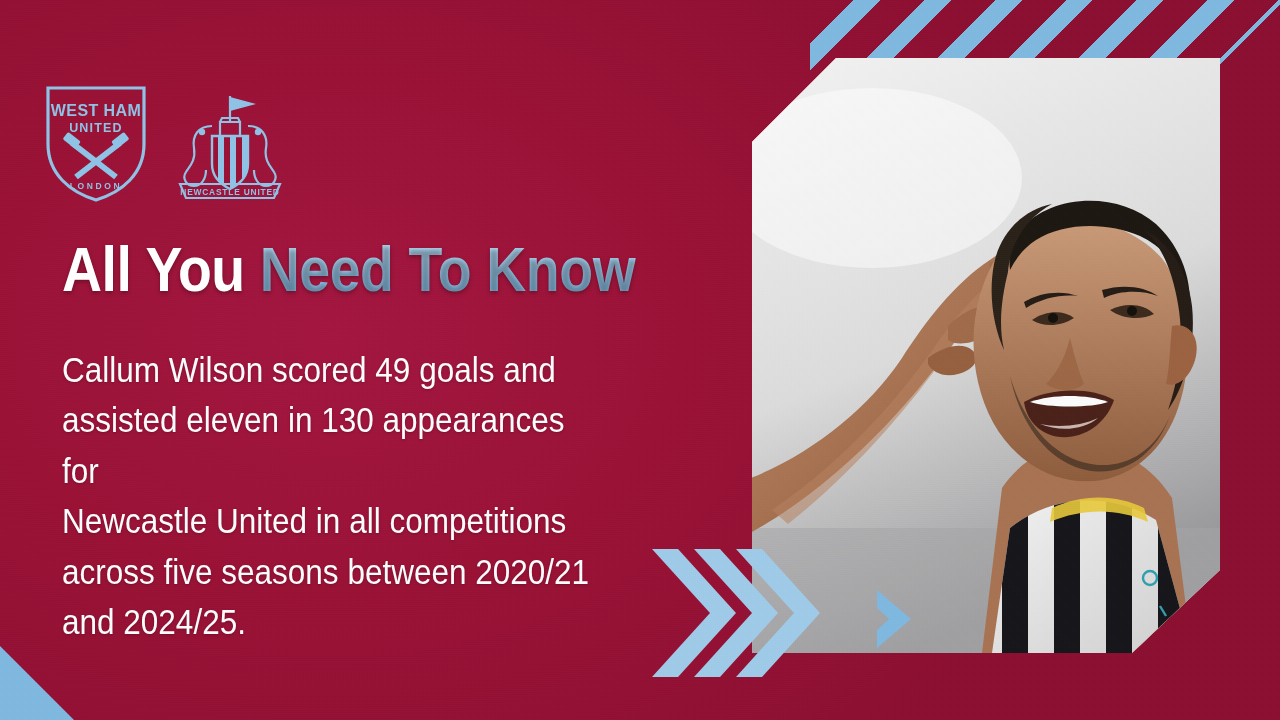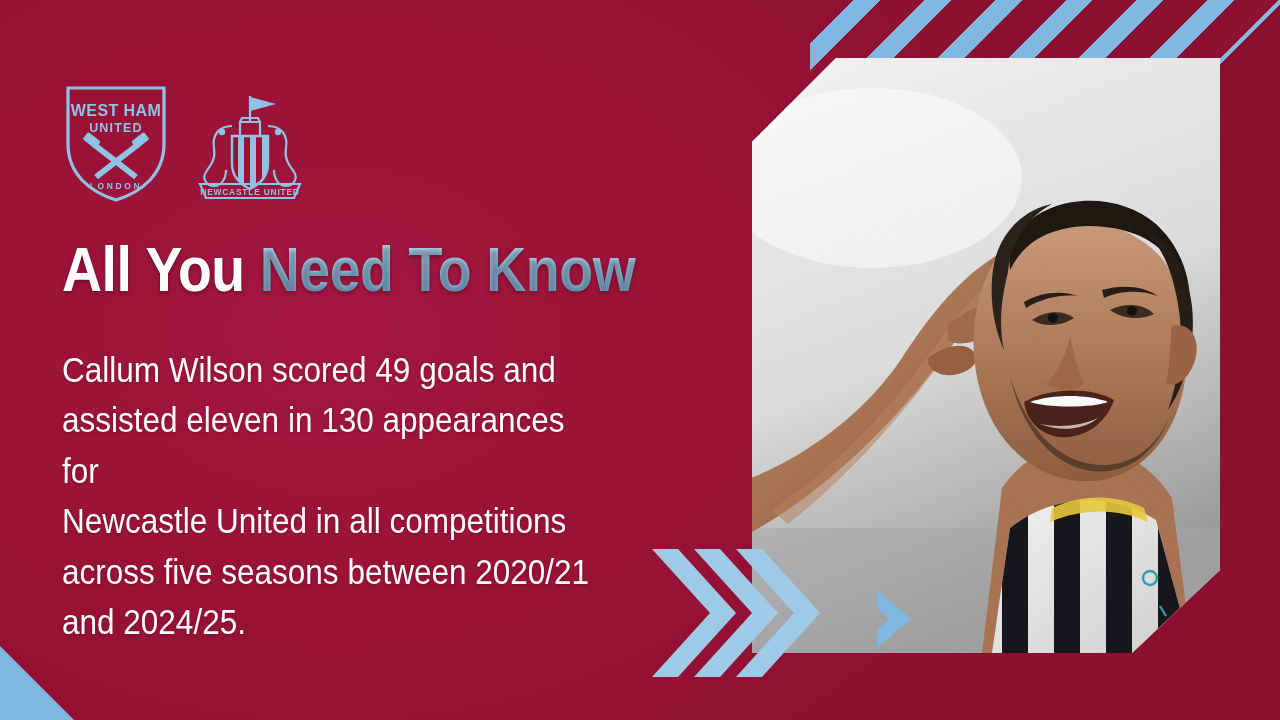--- a/index.html
+++ b/index.html
@@ -30,21 +30,21 @@
     -webkit-mask-image:linear-gradient(-45deg, transparent 0 46%, #000 46% 100%);
             mask-image:linear-gradient(-45deg, transparent 0 46%, #000 46% 100%);
   }
   
   .corner-tri{
     position:absolute;left:0;bottom:0;width:74px;height:74px;
     background:var(--blue);
     clip-path:polygon(0 0,0 100%,100% 100%);
   }
   
-  .crests{position:absolute;left:64px;top:82px;display:flex;align-items:flex-end;gap:24px;}
+  .crests{position:absolute;left:44px;top:82px;display:flex;align-items:flex-end;gap:24px;}
   .crest{display:block;}
   
   .headline{
     position:absolute;left:62px;top:238px;
     font-size:63px;line-height:1;font-weight:700;
     letter-spacing:-0.5px;white-space:nowrap;
     font-stretch:condensed;
     transform:scaleX(.88);transform-origin:left center;
     text-shadow:0 2px 5px rgba(0,0,0,.3);
   }

